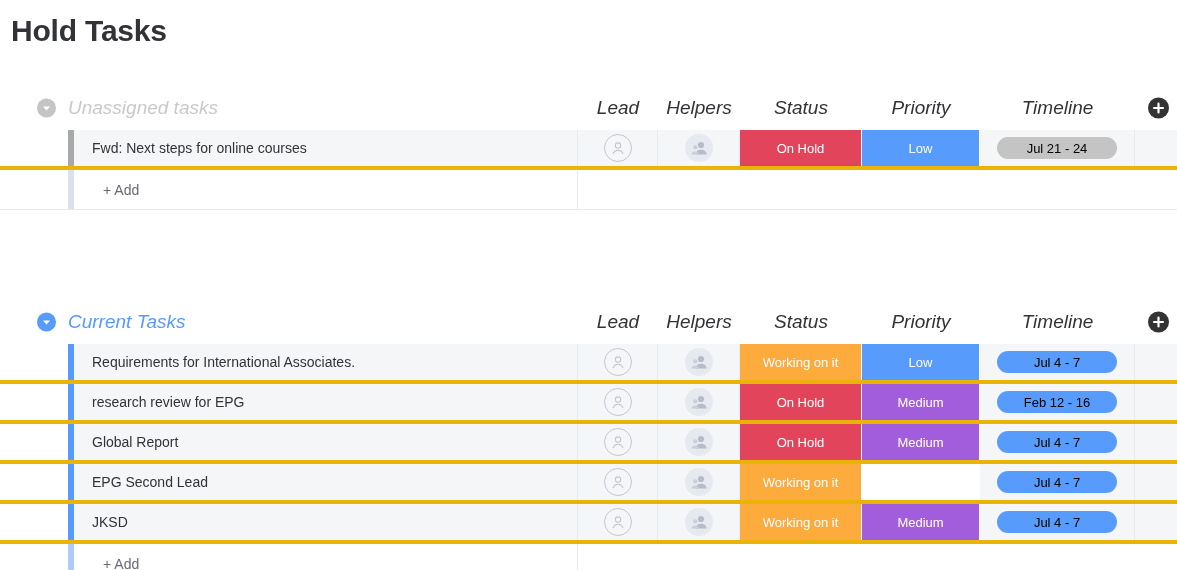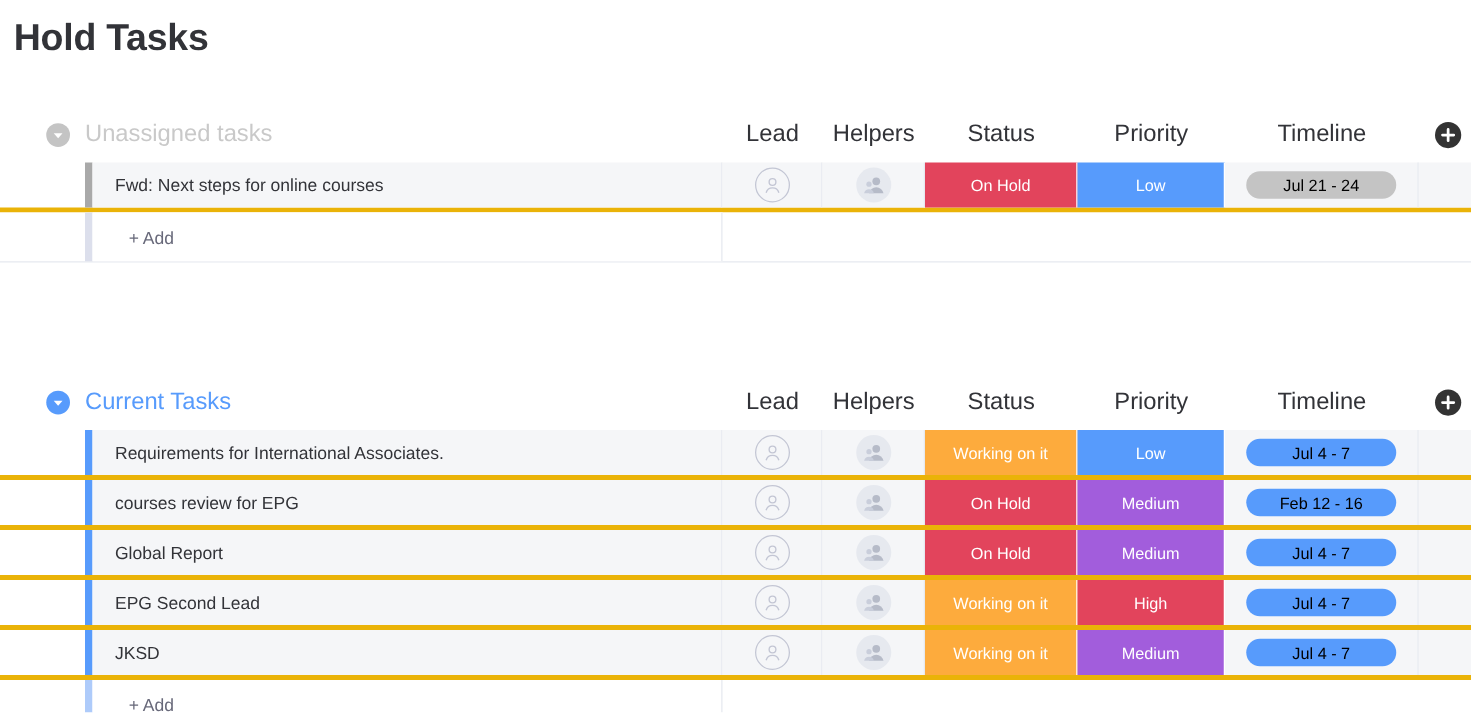--- a/index.html
+++ b/index.html
@@ -34,20 +34,21 @@
   .group { position: absolute; left: 0; width: 1177px; }
   #group-unassigned { top: 86px; }
   #group-current    { top: 300px; }
 
   
   .group-header {
     position: relative;
     height: 44px;
     display: flex;
     align-items: center;
+    font-style: italic;
   }
   .collapse-icon {
     position: absolute;
     left: 37px;
     top: 50%;
     transform: translateY(-50%);
     width: 19px; height: 19px;
     border-radius: 50%;
     display: flex; align-items: center; justify-content: center;
   }
@@ -304,21 +305,21 @@
           </div>
           <div class="cell c-status" style="background:#fdab3d">Working on it</div>
           <div class="cell c-priority" style="background:#579bfc">Low</div>
           <div class="cell cell-timeline c-timeline">
             <span class="pill" style="background:#579bfc">Jul 4 - 7</span>
           </div>
           <div class="cell cell-tail c-tail"></div>
         </div>
         <div class="row">
           <div class="row-color-bar" style="background:#579bfc"></div>
-          <div class="row-name-cell">courses review for EPG</div>
+          <div class="row-name-cell">research review for EPG</div>
           <div class="cell cell-person c-lead">
             <span class="avatar-lead">
               <svg width="16" height="16" viewBox="0 0 16 16">
                 <circle cx="8" cy="5.6" r="2.7" fill="none" stroke="#c3c6d4" stroke-width="1.1"></circle>
                 <path d="M2.9 14.2 a5.3 5.3 0 0 1 10.2 0" fill="none" stroke="#c3c6d4" stroke-width="1.1"></path>
               </svg>
             </span>
           </div>
           <div class="cell cell-person c-helpers">
             <span class="avatar-helpers">
@@ -380,21 +381,20 @@
             <span class="avatar-helpers">
               <svg width="18" height="18" viewBox="0 0 18 18">
                 <circle cx="11" cy="6" r="3.1" fill="#b6bbc8"></circle>
                 <path d="M5.2 15.6 a5.9 5.9 0 0 1 11.6 0 Z" fill="#b6bbc8"></path>
                 <circle cx="5.2" cy="8.3" r="2.1" fill="#c9cedb"></circle>
                 <path d="M1.3 15.6 a4 4 0 0 1 7.8 0 Z" fill="#c9cedb"></path>
               </svg>
             </span>
           </div>
           <div class="cell c-status" style="background:#fdab3d">Working on it</div>
-          <div class="cell c-priority" style="background:#e2445c">High</div>
           <div class="cell cell-timeline c-timeline">
             <span class="pill" style="background:#579bfc">Jul 4 - 7</span>
           </div>
           <div class="cell cell-tail c-tail"></div>
         </div>
         <div class="row">
           <div class="row-color-bar" style="background:#579bfc"></div>
           <div class="row-name-cell">JKSD</div>
           <div class="cell cell-person c-lead">
             <span class="avatar-lead">

